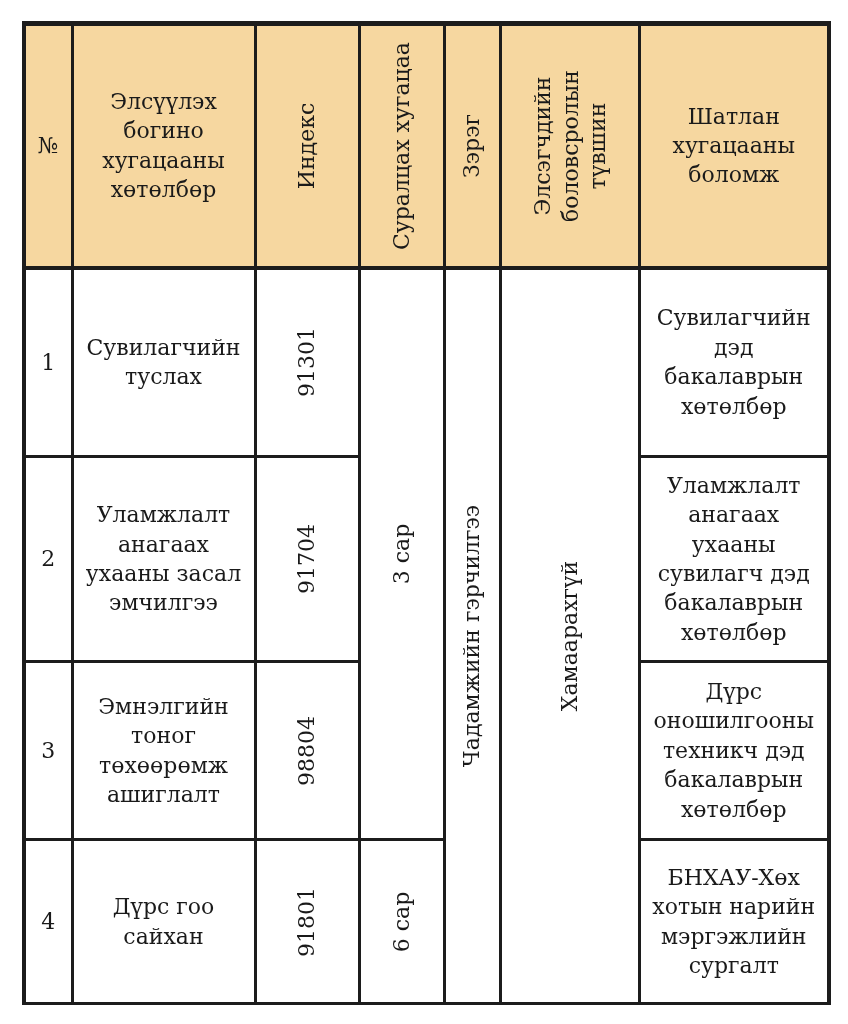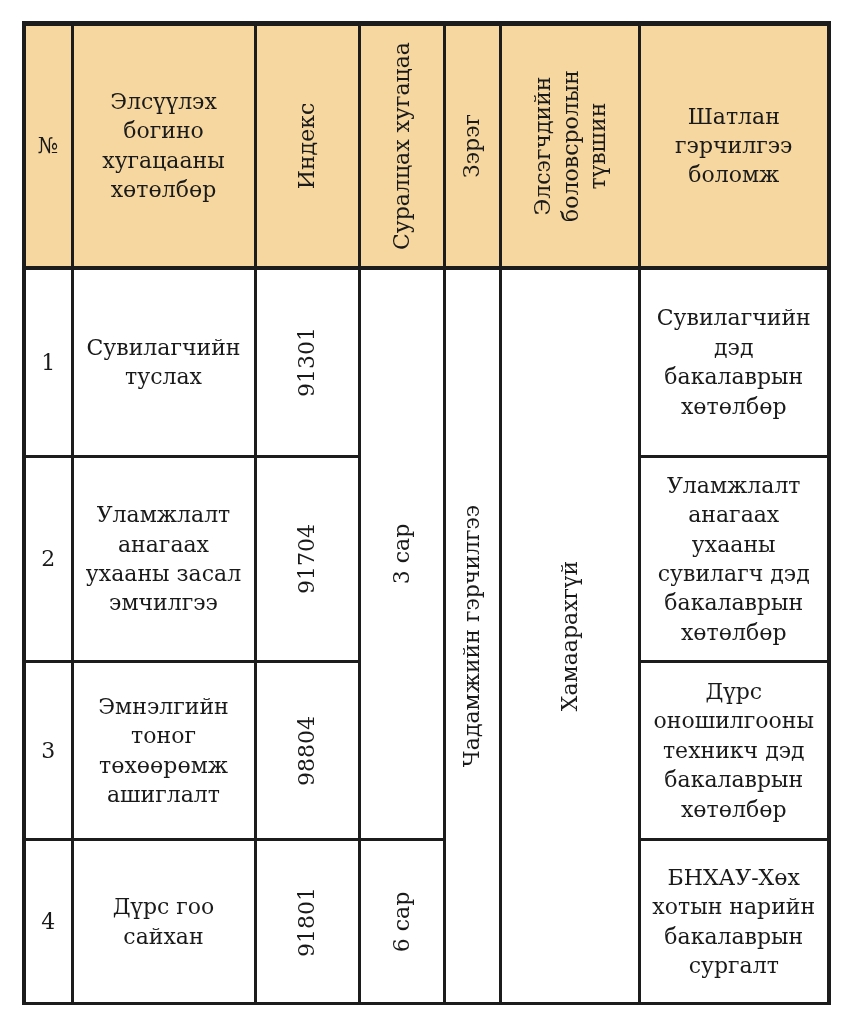--- a/index.html
+++ b/index.html
@@ -98,21 +98,21 @@
         </th>
         <th class="rot">
           <span class="vtext">Зэрэг</span>
         </th>
         <th class="rot">
           <span class="vtext wrap">Элсэгчдийн
 боловсролын
 түвшин</span>
         </th>
         <th>Шатлан
-гэрчилгээ
+хугацааны
 боломж</th>
       </tr>
     </thead>
     <tbody>
       <tr class="r1">
         <td>1</td>
         <td>Сувилагчийн
 туслах</td>
         <td class="rot">
           <span class="vtext">91301</span>
@@ -167,18 +167,18 @@
         <td>Дүрс гоо
 сайхан</td>
         <td class="rot">
           <span class="vtext">91801</span>
         </td>
         <td class="rot">
           <span class="vtext">6 сар</span>
         </td>
         <td>БНХАУ-Хөх
 хотын нарийн
-бакалаврын
+мэргэжлийн
 сургалт</td>
       </tr>
     </tbody>
   </table>
 </div>
 
 </body></html>

